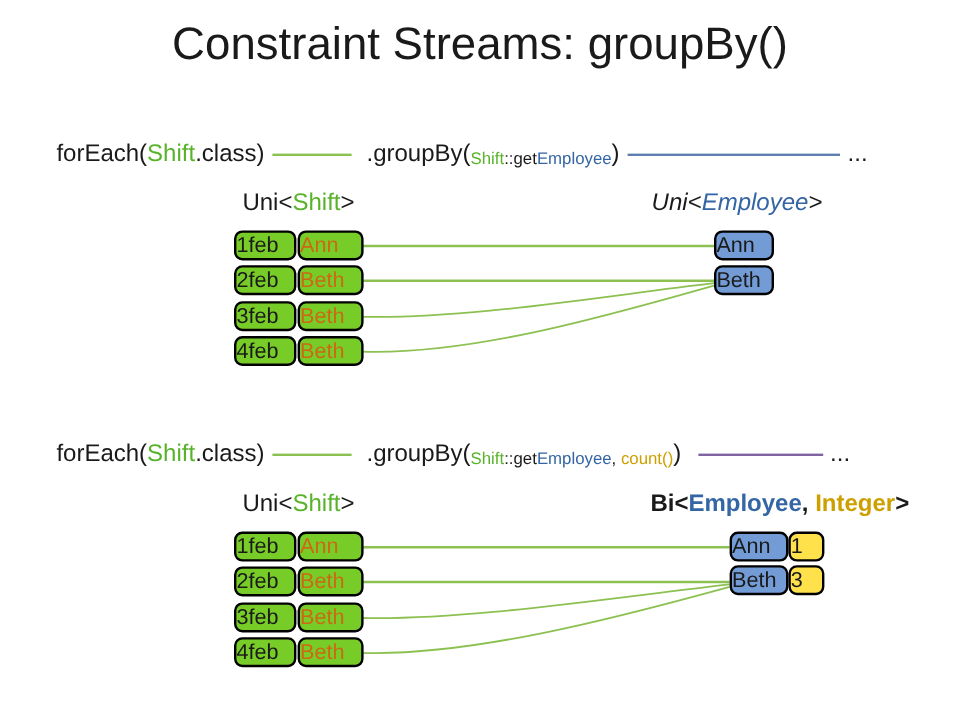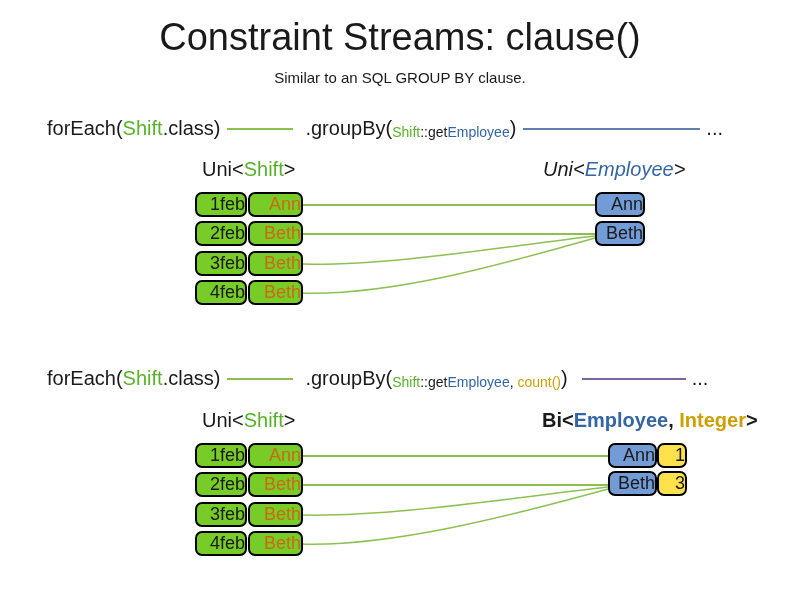--- a/index.html
+++ b/index.html
@@ -57,39 +57,38 @@
   .cg { fill: none; stroke: var(--line-green, #8CC152); stroke-width: 1.5px; }
   .cg.thick { stroke-width: 2px; }
   .stack { position: absolute; }
   .row { position: absolute; left: 0; display: flex; }
   .box {
     height: 25px;
     border: 2px solid #000000;
     border-radius: 7px;
     font-size: 18px;
     line-height: 21px;
-    text-align: right;
+    text-align: left;
     overflow: hidden;
   }
   .gbox { background: var(--green-box, #78CC28); }
   .bbox { background: var(--blue-box, #739CD6); }
   .ybox { background: var(--yellow-box, #FFE14B); }
   .date-box { width: 52px; color: var(--text, #1a1a1a); }
   .name-box { width: 55px; margin-left: 1px; color: var(--orange-text, #CC6914); }
   .emp-box  { width: 50px; color: var(--text, #1a1a1a); }
   .emp-box2 { width: 49px; color: var(--text, #1a1a1a); }
   .cnt-box  { width: 30px; margin-left: 0px; color: var(--text, #1a1a1a); }
 </style>
 </head>
 <body>
 
 <div class="slide">
 
-  <div class="title">Constraint Streams: clause()</div>
-  <div class="subtitle">Similar to an SQL GROUP BY clause.</div>
+  <div class="title">Constraint Streams: groupBy()</div>
 
   <svg class="connectors" width="800" height="600" aria-hidden="true">
     <path class="cg thick" d="M301 205 L595 205"></path>
     <path class="cg thick" d="M301 234 L595 234"></path>
     <path class="cg" d="M301 264 C390 266 500 247 595 236"></path>
     <path class="cg" d="M301 293 C390 296 500 265 595 238"></path>
     <path class="cg thick" d="M301 456 L608 456"></path>
     <path class="cg thick" d="M301 485 L608 485"></path>
     <path class="cg" d="M301 515 C390 517 510 498 608 487"></path>
     <path class="cg" d="M301 544 C390 547 510 516 608 489"></path>

